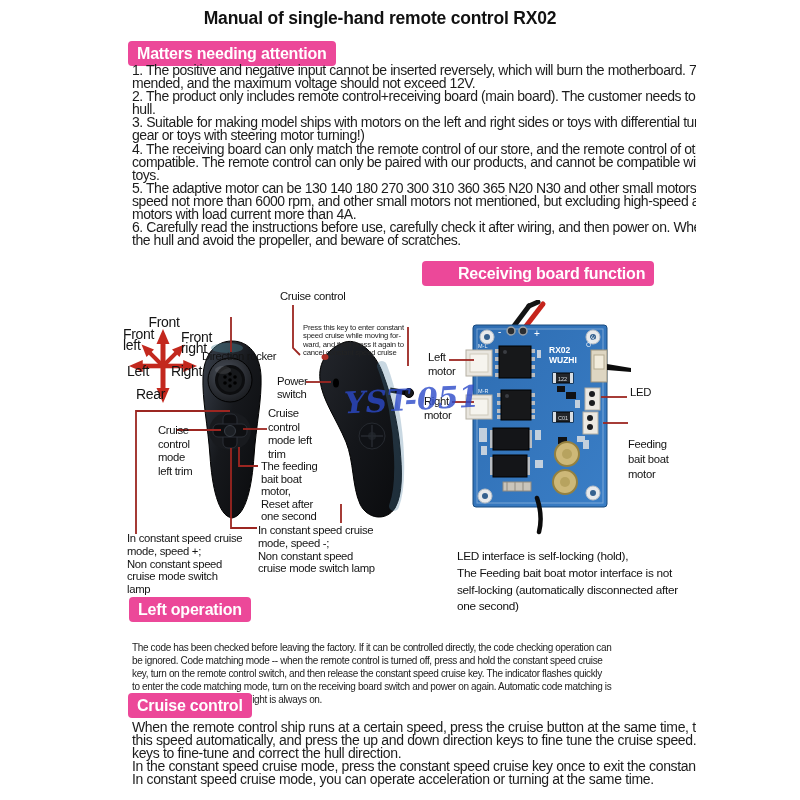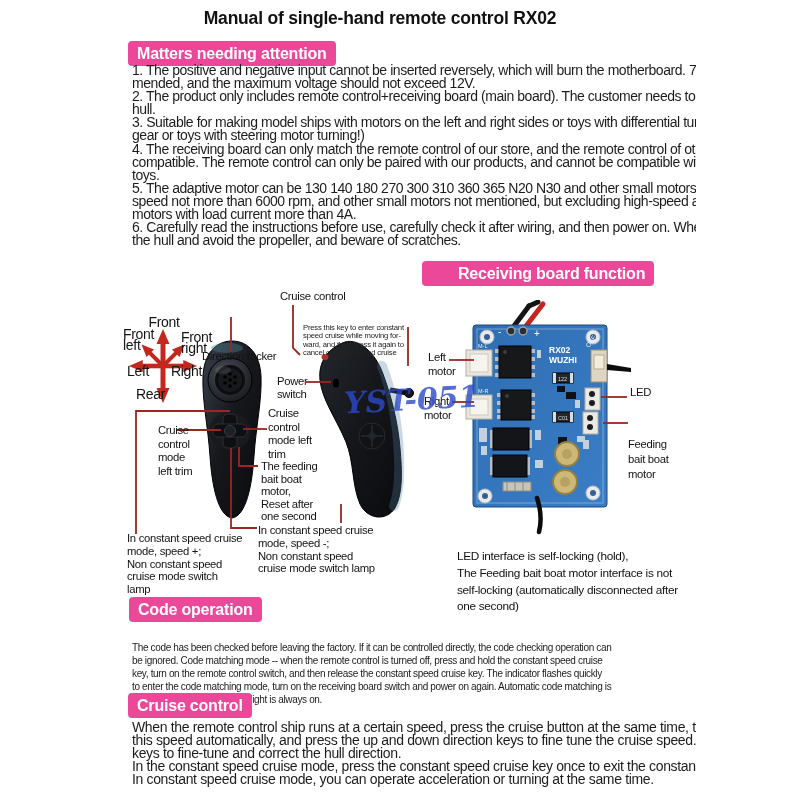--- a/index.html
+++ b/index.html
@@ -303,21 +303,21 @@
   <div class="ann lines" style="left:628px;top:417px;line-height:15px;margin-top:20px;">Feeding
 bait boat
 motor</div>
   <div class="caption lines" style="left:457px;top:524px;margin-top:24px;">LED interface is self-locking (hold),
 The Feeding bait boat motor interface is not
 self-locking (automatically disconnected after
 one second)</div>
 
   <div class="watermark">YST-051</div>
 
-  <div class="pill" style="left:129px;top:597px;">Code operation</div>
+  <div class="pill" style="left:129px;top:597px;">Left operation</div>
   <div class="lines body" style="left:132px;top:625px;font-size:10px;line-height:13px;letter-spacing:-0.35px;margin-top:16px;">The code has been checked before leaving the factory. If it can be controlled directly, the code checking operation can
 be ignored. Code matching mode -- when the remote control is turned off, press and hold the constant speed cruise
 key, turn on the remote control switch, and then release the constant speed cruise key. The indicator flashes quickly
 to enter the code matching mode, turn on the receiving board switch and power on again. Automatic code matching is
 completed, and the indicator light is always on.</div>
 
   <div class="pill" style="left:128px;top:693px;">Cruise control</div>
   <div class="lines body" style="left:132px;top:721px;font-size:14px;line-height:13px;letter-spacing:-0.35px;">When the remote control ship runs at a certain speed, press the cruise button at the same time, the model will cruise at
 this speed automatically, and press the up and down direction keys to fine tune the cruise speed.Press the left and right
 keys to fine-tune and correct the hull direction.

